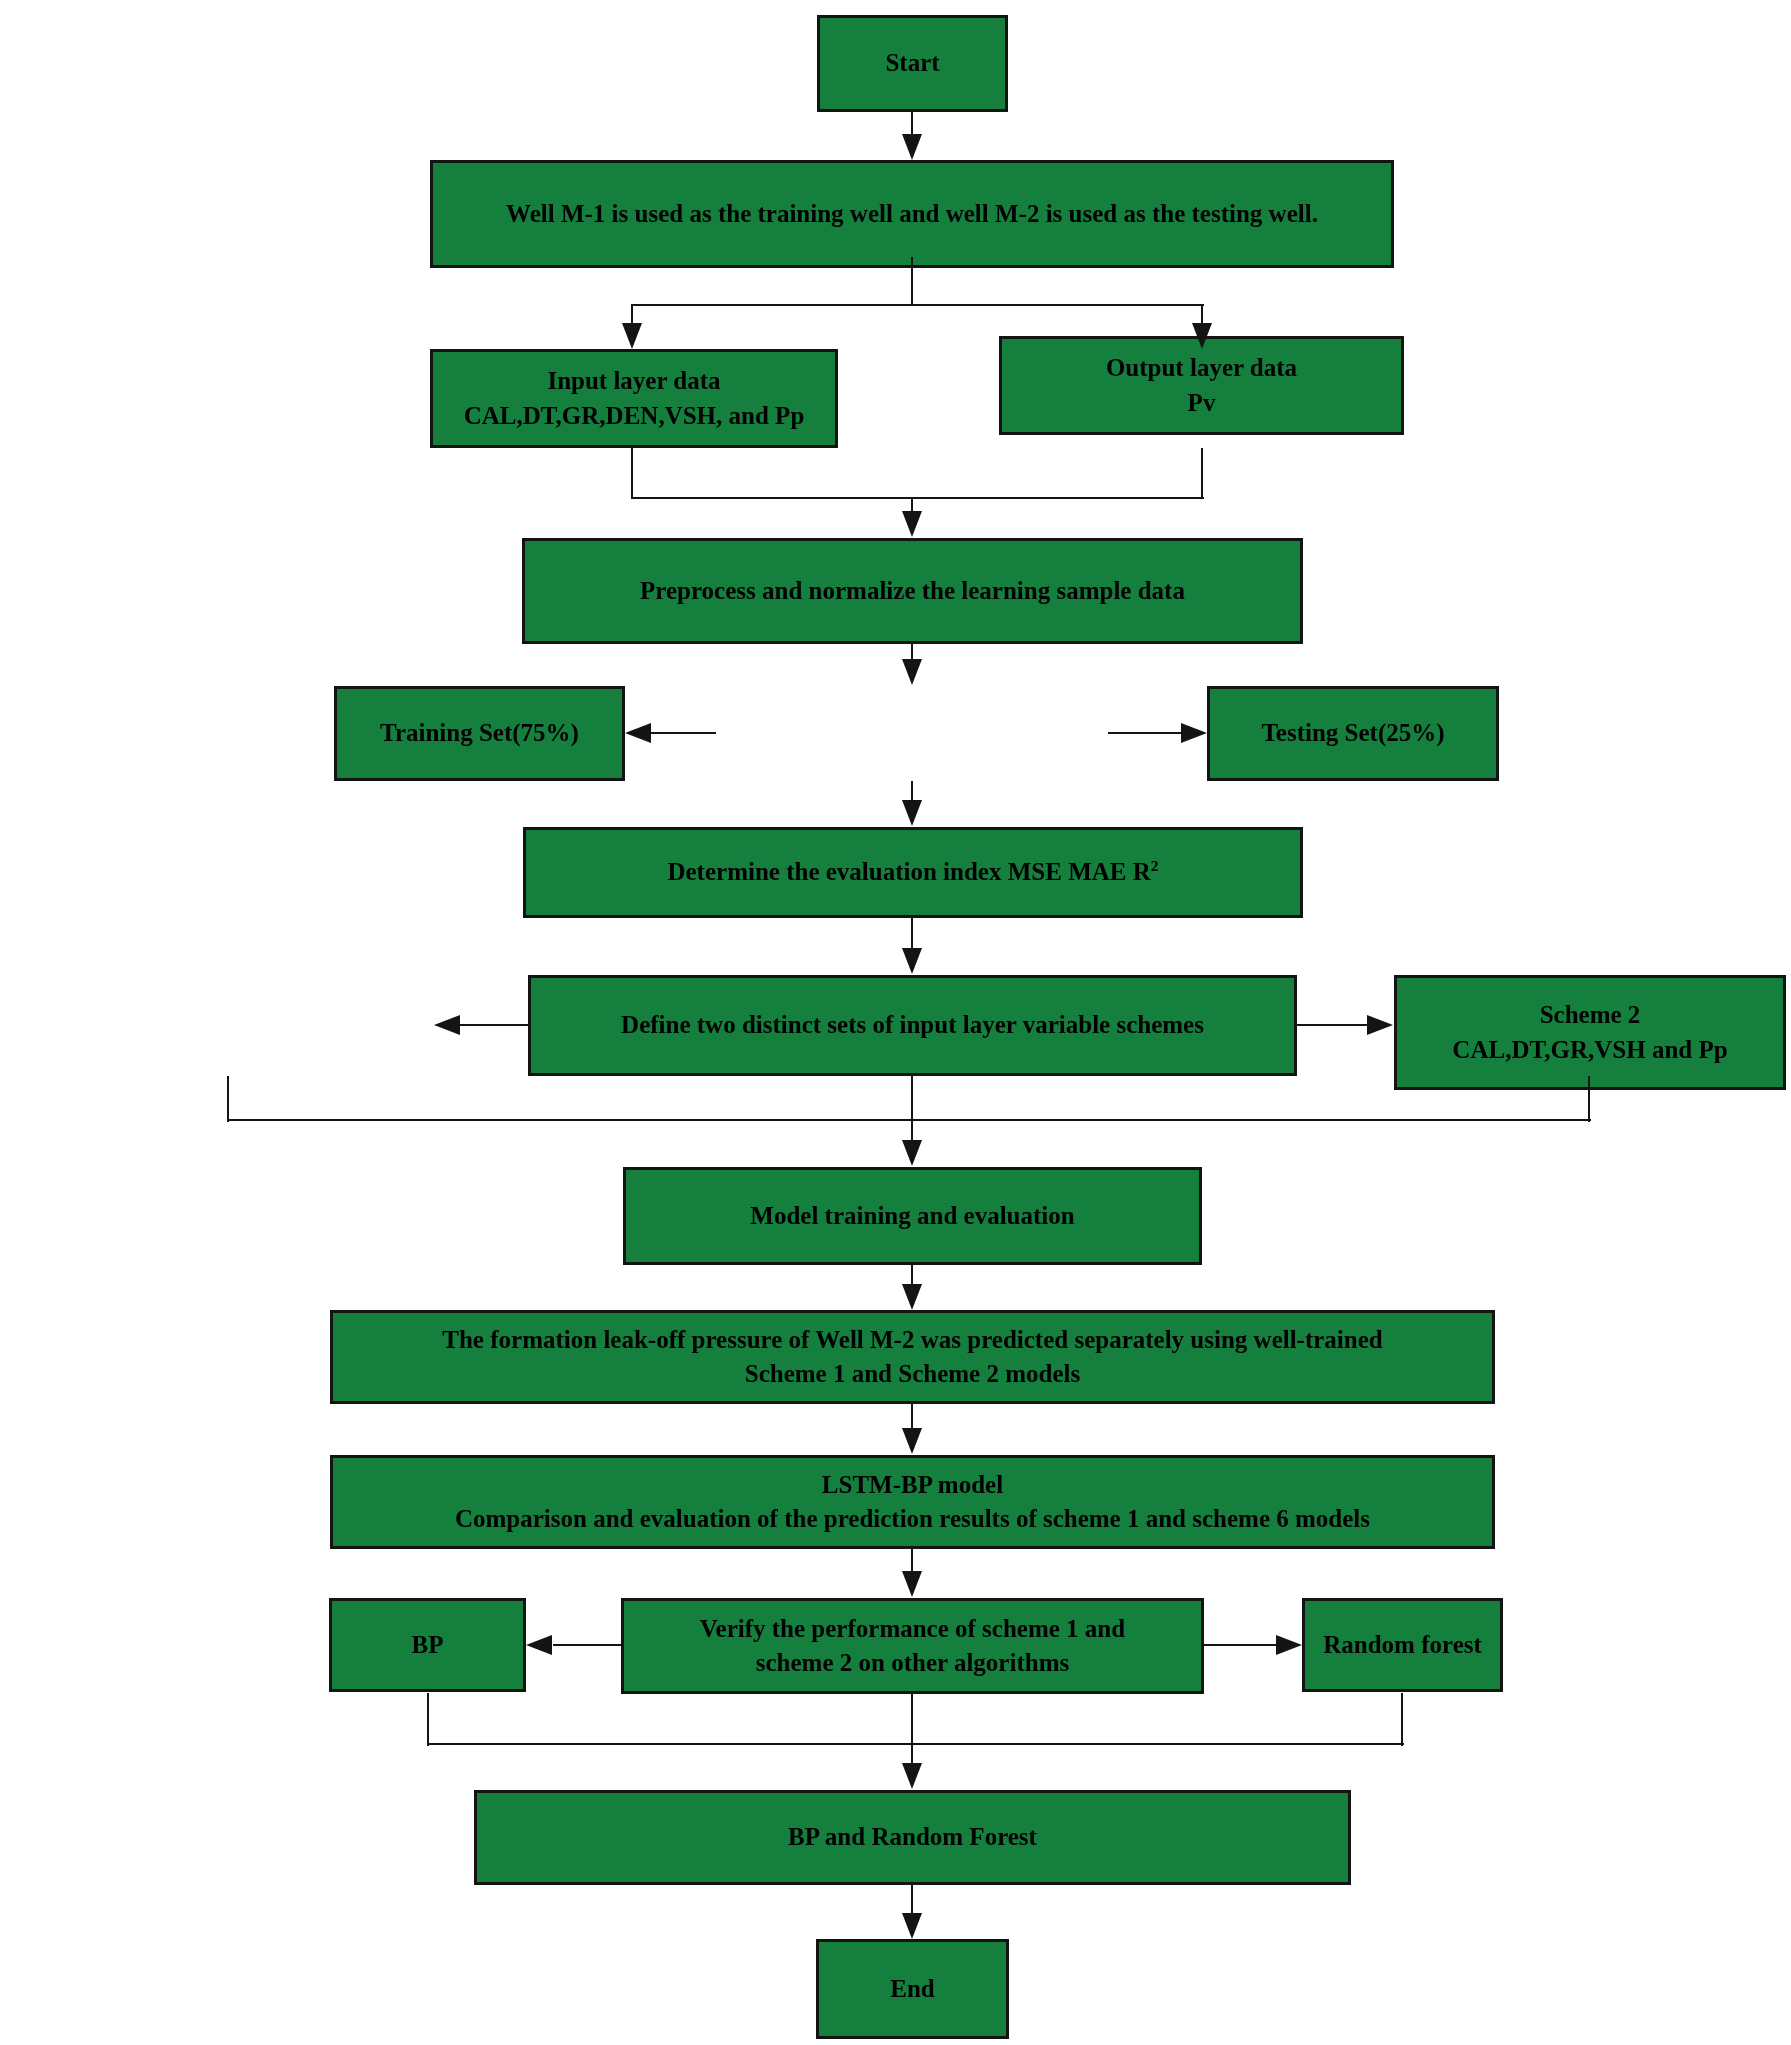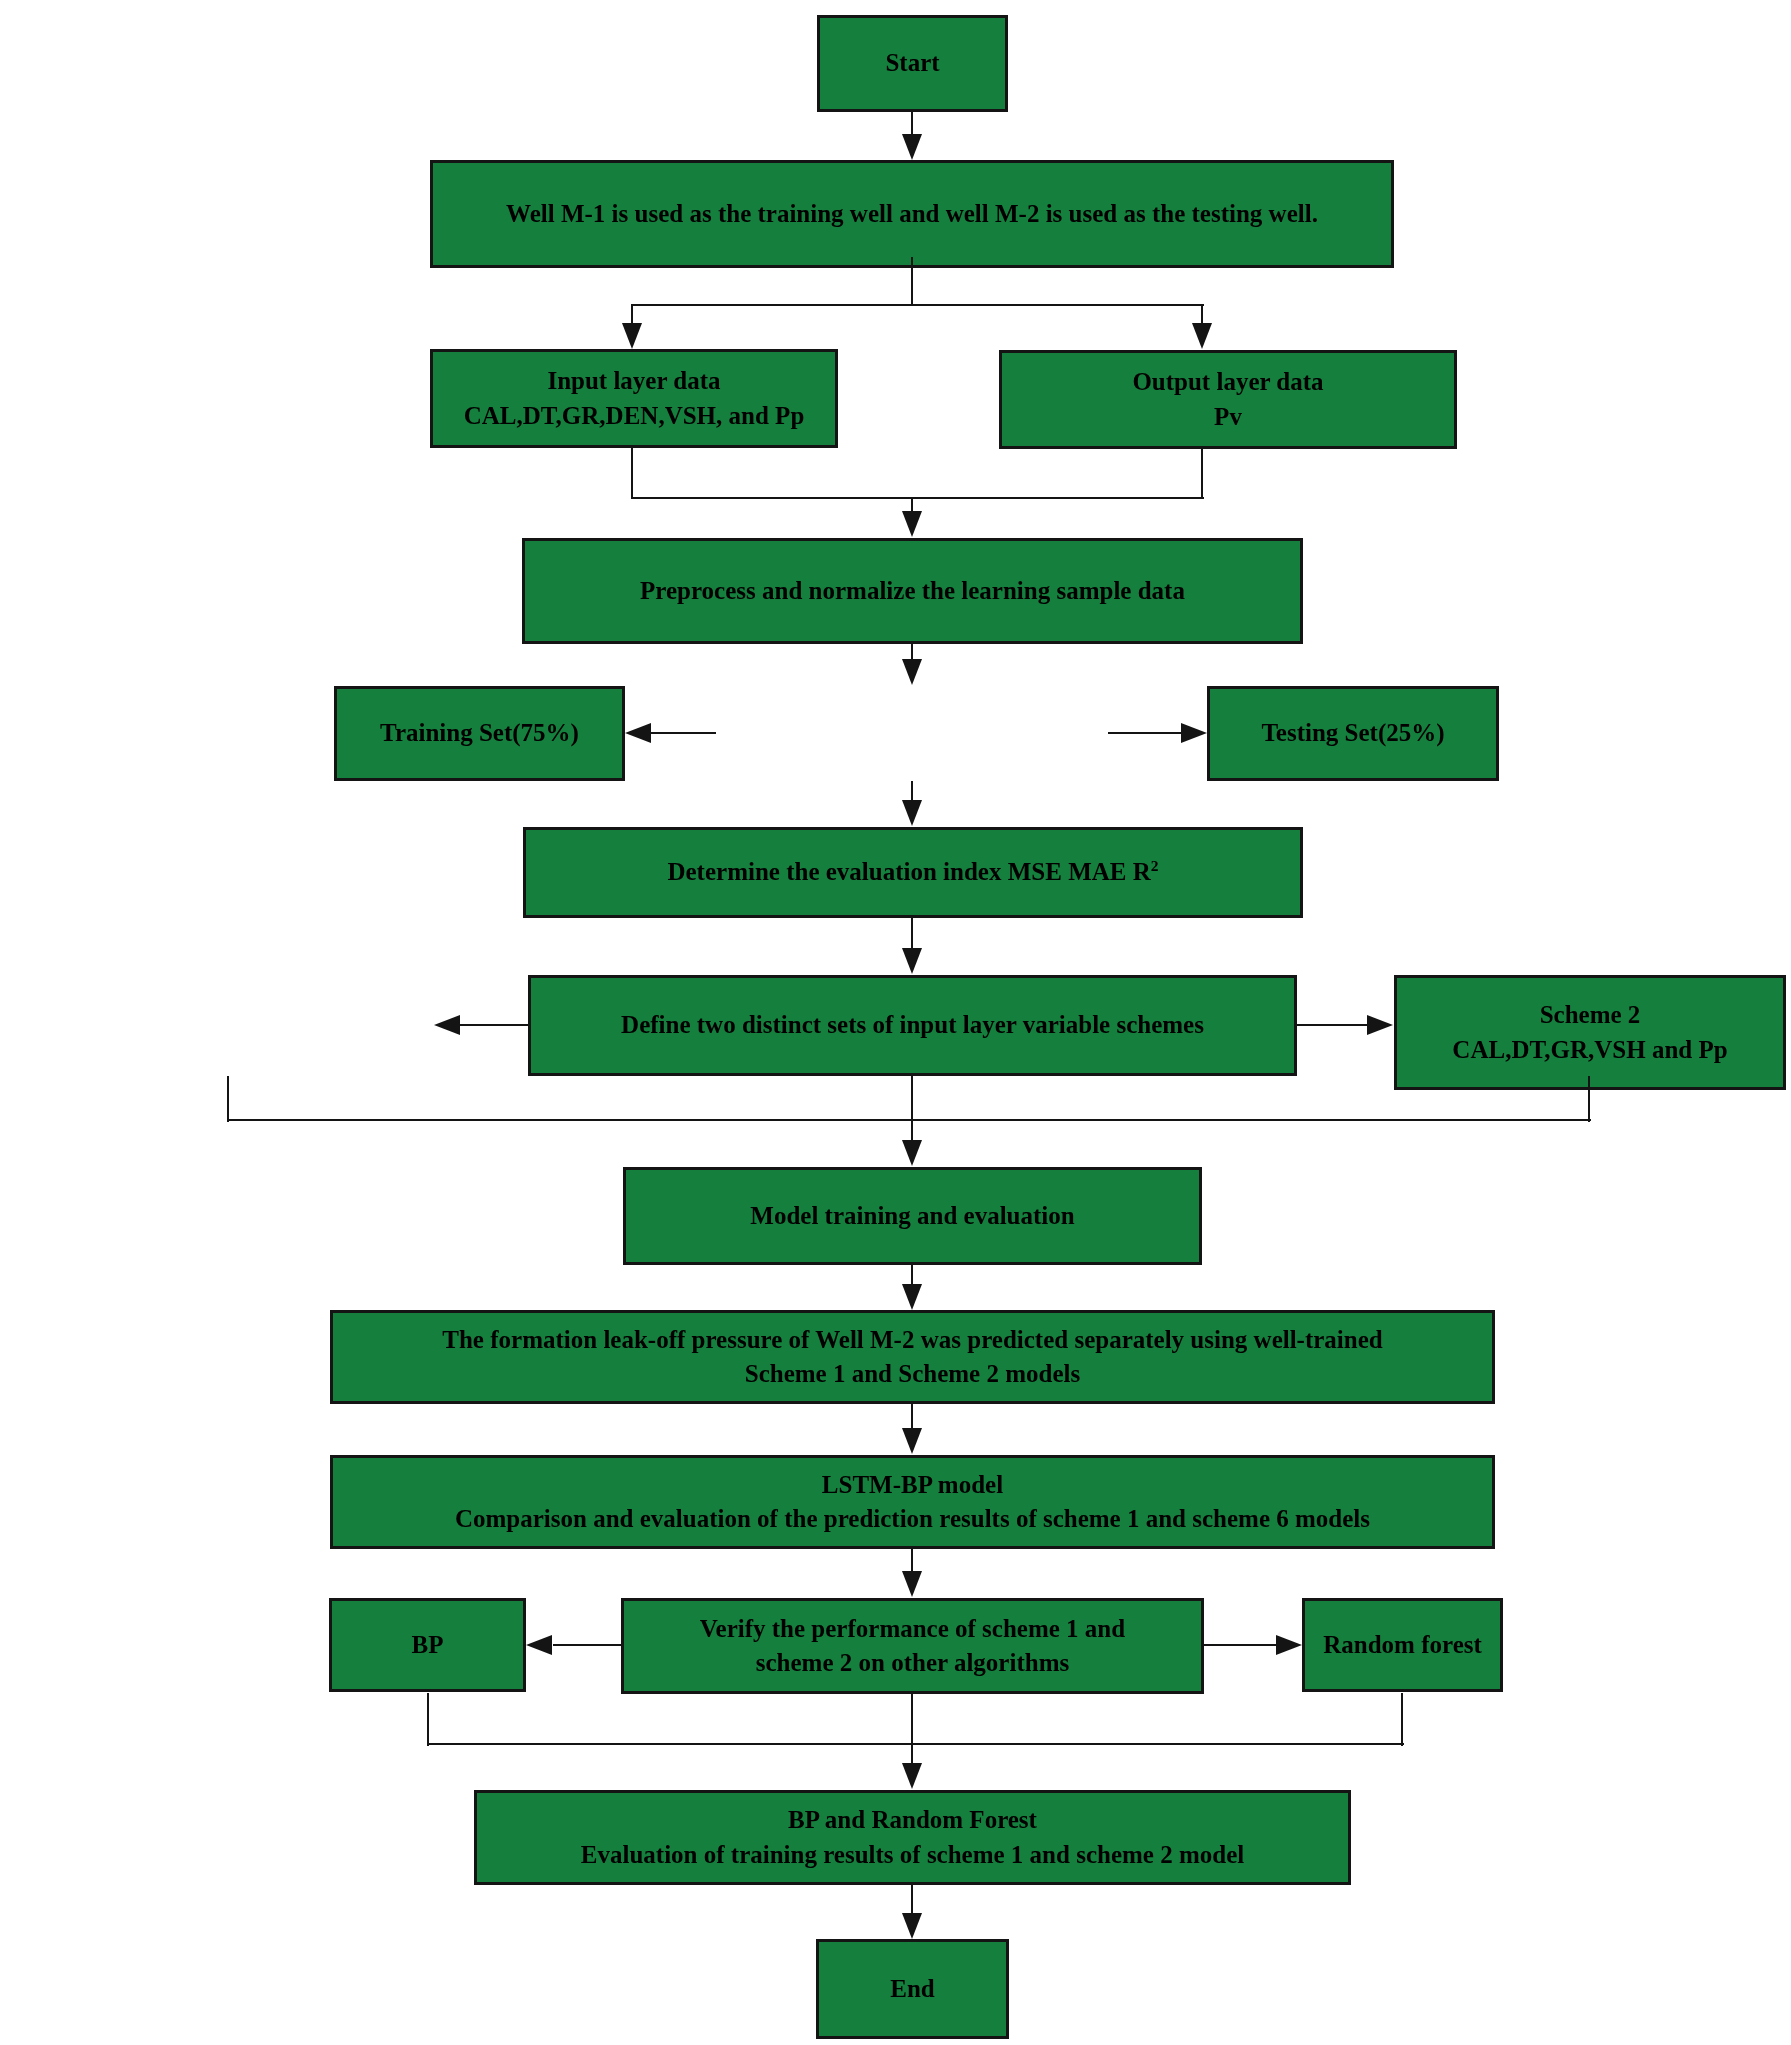--- a/index.html
+++ b/index.html
@@ -37,21 +37,21 @@
 
   <div class="box" style="left:430px;top:160px;width:964px;height:108px">
     <span>Well M-1 is used as the training well and well M-2 is used as the testing well.</span>
   </div>
 
   <div class="box" style="left:430px;top:349px;width:408px;height:99px">
     <span>Input layer data</span>
     <span>CAL,DT,GR,DEN,VSH, and Pp</span>
   </div>
 
-  <div class="box" style="left:999px;top:350px;width:458px;height:99px">
+  <div class="box" style="left:999px;top:336px;width:405px;height:99px">
     <span>Output layer data</span>
     <span>Pv</span>
   </div>
 
   <div class="box" style="left:522px;top:538px;width:781px;height:106px">
     <span>Preprocess and normalize the learning sample data</span>
   </div>
 
   <div class="box" style="left:334px;top:686px;width:291px;height:95px">
     <span>Training Set(75%)</span>
@@ -98,21 +98,20 @@
     <span>Verify the performance of scheme 1 and</span>
     <span>scheme 2 on other algorithms</span>
   </div>
 
   <div class="box" style="left:1302px;top:1598px;width:201px;height:94px;padding:0 1.2px">
     <span>Random forest</span>
   </div>
 
   <div class="box" style="left:474px;top:1790px;width:877px;height:95px">
     <span>BP and Random Forest</span>
-    <span>Evaluation of training results of scheme 1 and scheme 2 model</span>
   </div>
 
   <div class="box" style="left:816px;top:1939px;width:193px;height:100px">
     <span>End</span>
   </div>
 
   <div class="vline" style="left:911px;top:112px;height:24px"></div>
   <div class="ah down" style="left:902px;top:134px"></div>
 
   <div class="vline" style="left:911px;top:257px;height:48px"></div>

